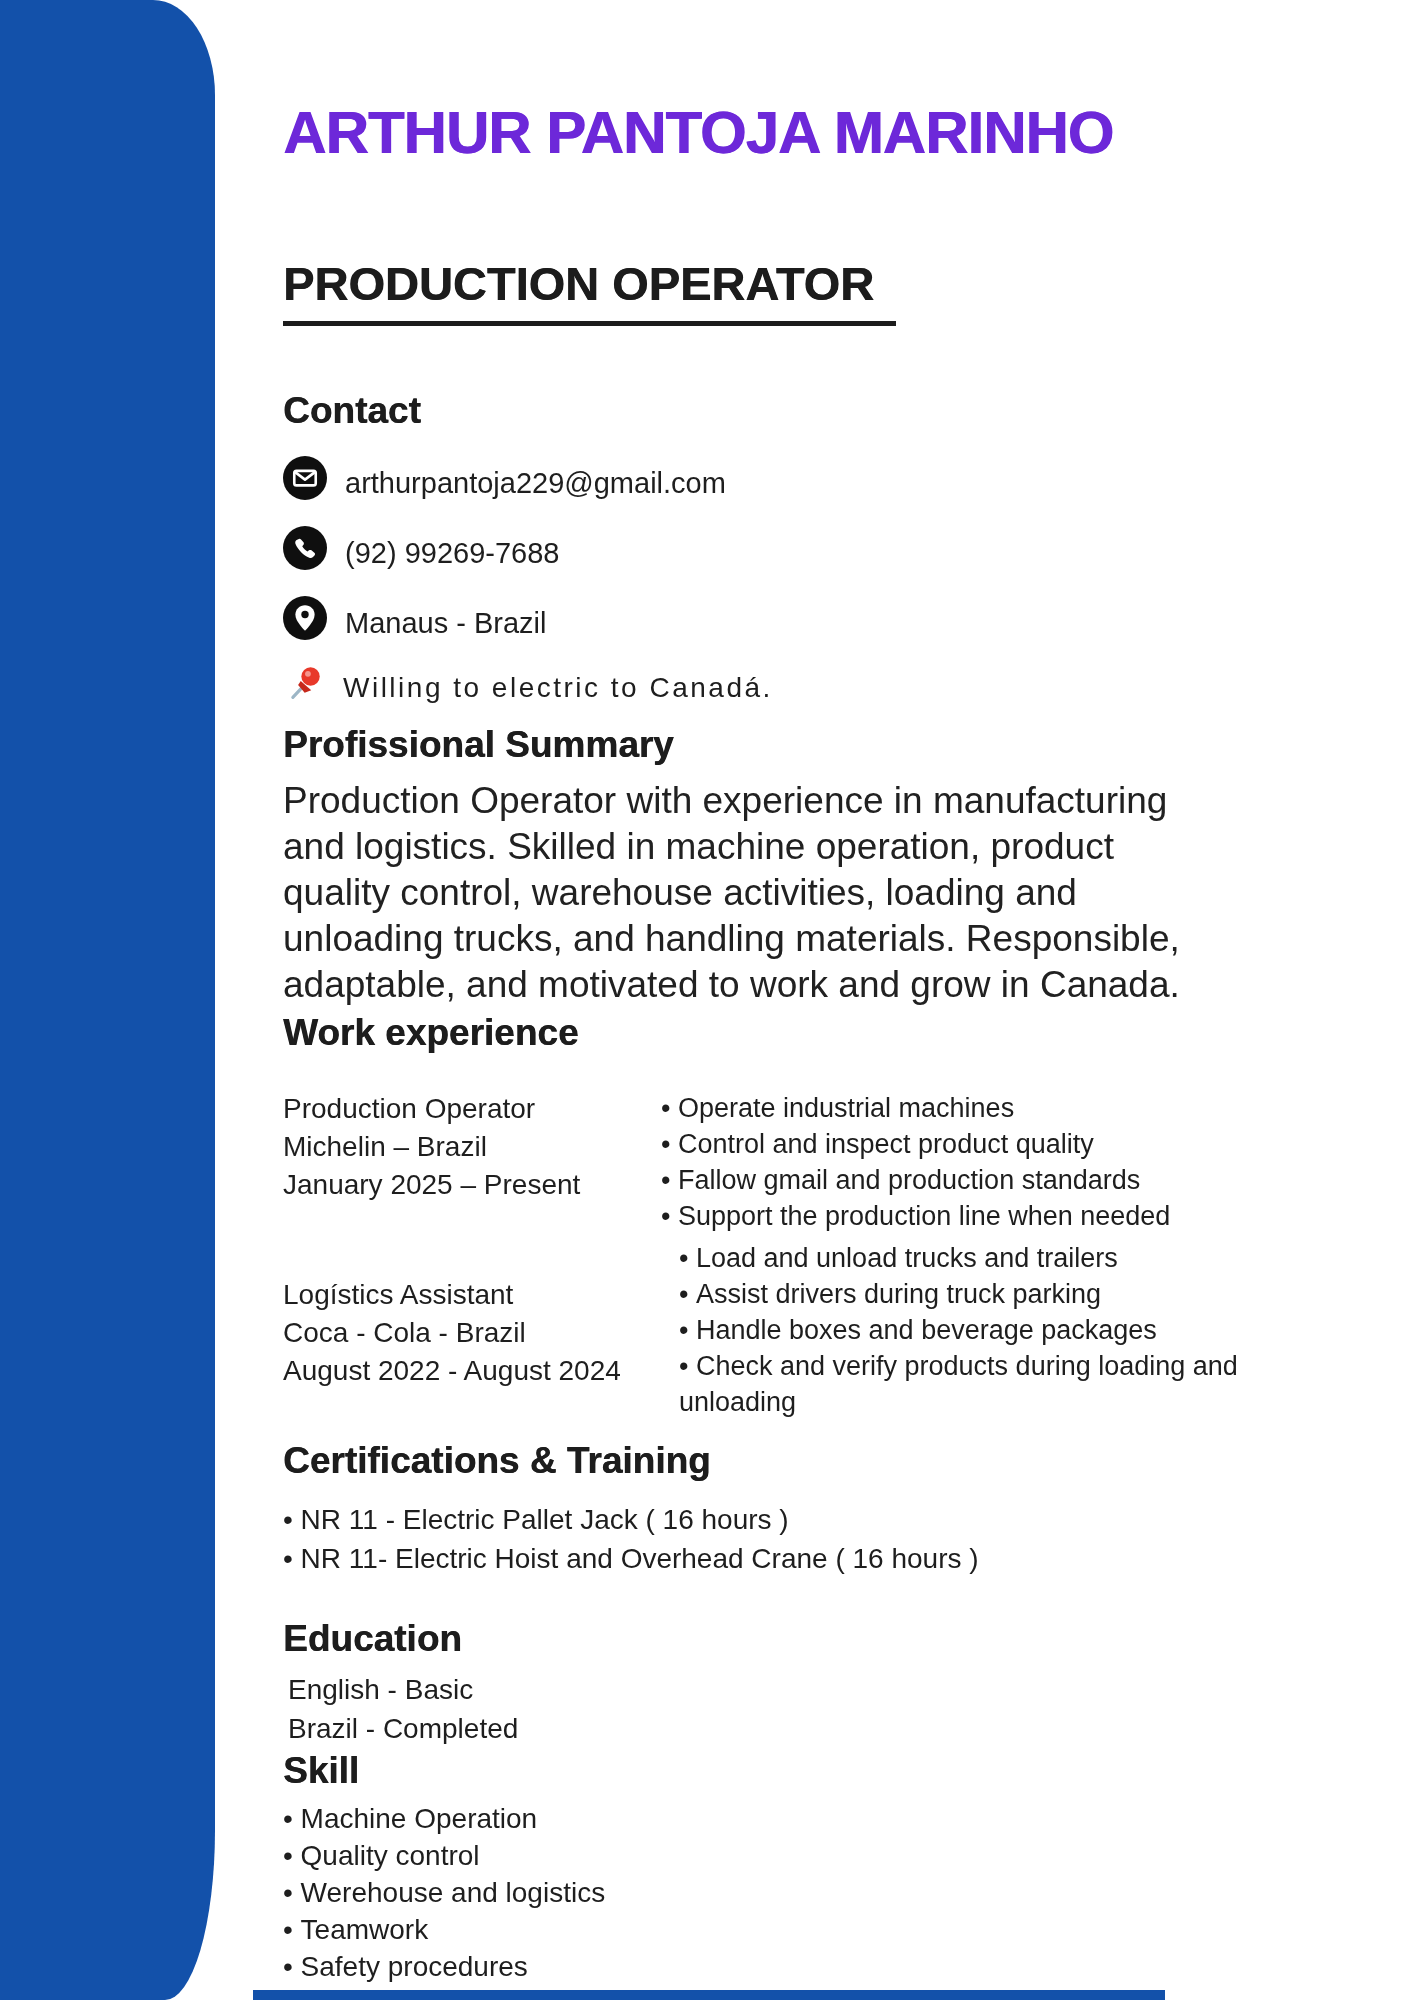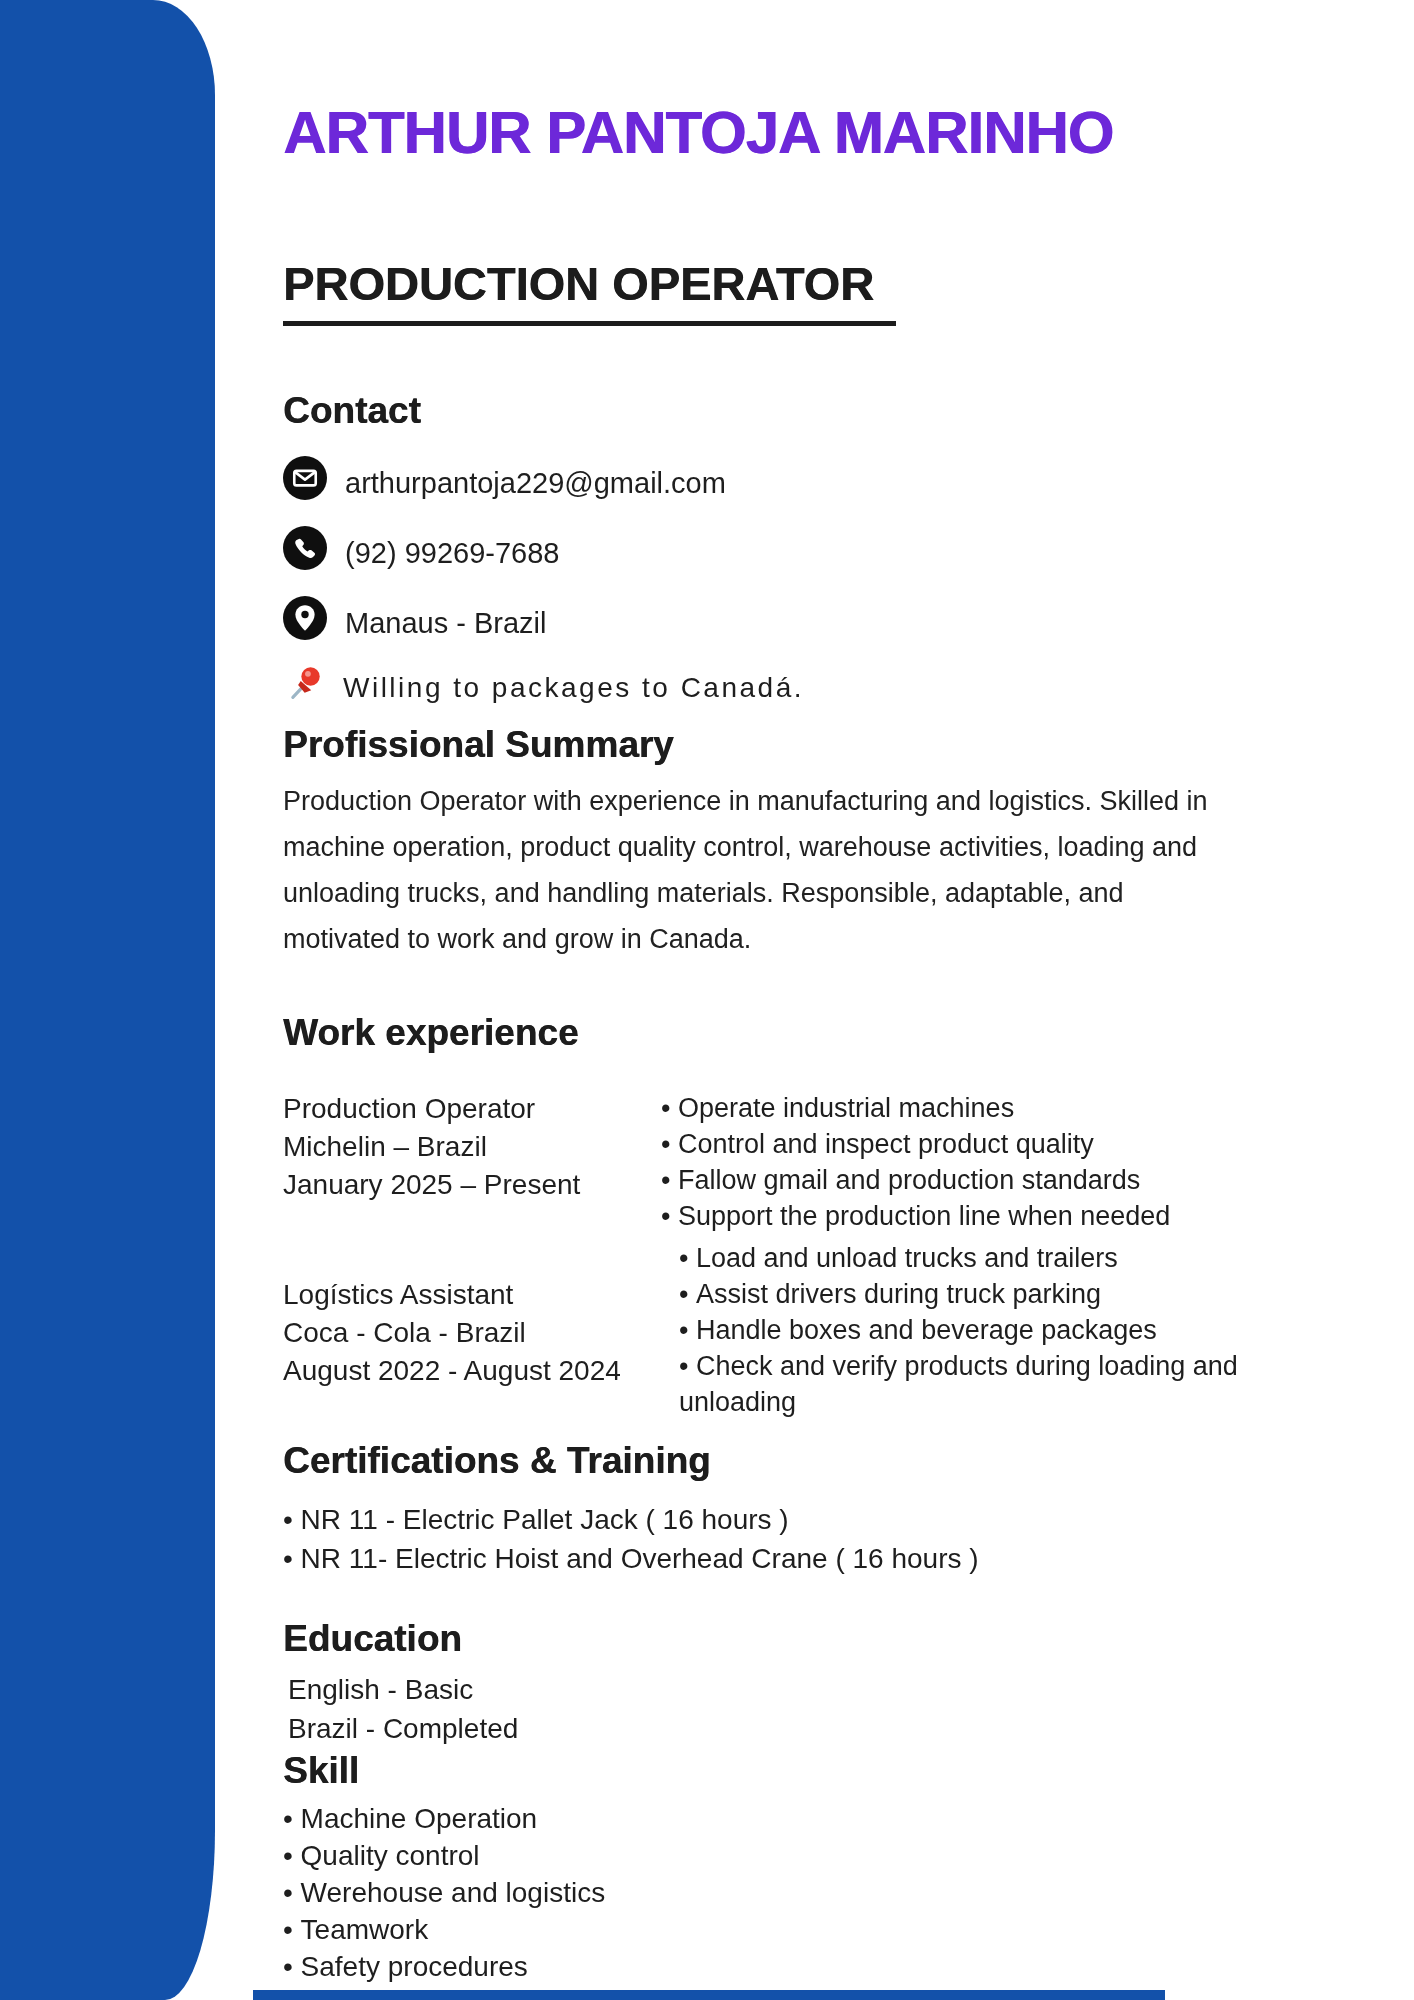--- a/index.html
+++ b/index.html
@@ -62,21 +62,21 @@
   .c-row + .c-row { margin-top: 22px; }
   .c-row .icon { width: 44px; height: 44px; flex: 0 0 44px; margin-right: 18px; }
   .c-row .txt { font-size: 29px; color: #1e1e1e; white-space: nowrap; }
   #relocate-row { margin-top: 16px; }
   #relocate-row .icon { width: 42px; height: 42px; flex-basis: 42px; }
   #relocate-row .txt { letter-spacing: 2.5px; font-size: 28px; }
 
   
   #summary-p {
     top: 778px; width: 930px;
-    font-size: 27px; line-height: 46px; color: #212121;
+    font-size: 37px; line-height: 46px; color: #212121;
   }
 
   
   .job { display: grid; grid-template-columns: 378px 680px; }
   #job1 { top: 1090px; }
   #job2 { top: 1240px; }
   .job .meta { font-size: 28px; line-height: 38px; color: #1e1e1e; }
   #job2 .meta { padding-top: 36px; }
   .job .duties { font-size: 27px; line-height: 36px; color: #1e1e1e; }
   #job2 .duties { padding-left: 18px; }
@@ -138,21 +138,21 @@
   </div>
   <div class="c-row" id="relocate-row">
     <span class="icon">
       <svg viewBox="0 0 32 32">
         <line x1="7.5" y1="27" x2="15" y2="19" stroke="#9db6c6" stroke-width="2.4" stroke-linecap="round"></line>
         <path d="M13.5 14.5 L21.5 21.5 L16.5 23.5 L11.5 17.5 Z" fill="#c6281b"></path>
         <circle cx="21" cy="11" r="7" fill="#e8392a"></circle>
         <circle cx="19" cy="9" r="2.2" fill="#f4978f"></circle>
       </svg>
     </span>
-    <span class="txt">Willing to packages to Canadá.</span>
+    <span class="txt">Willing to electric to Canadá.</span>
   </div>
 </div>
 
 <div class="sec h" id="summary-h">Profissional Summary</div>
 <p class="sec" id="summary-p">Production Operator with experience in manufacturing and logistics. Skilled in machine operation, product quality control, warehouse activities, loading and unloading trucks, and handling materials. Responsible, adaptable, and motivated to work and grow in Canada.</p>
 
 <div class="sec h" id="work-h">Work experience</div>
 
 <div class="sec job" id="job1">
   <div class="meta">

